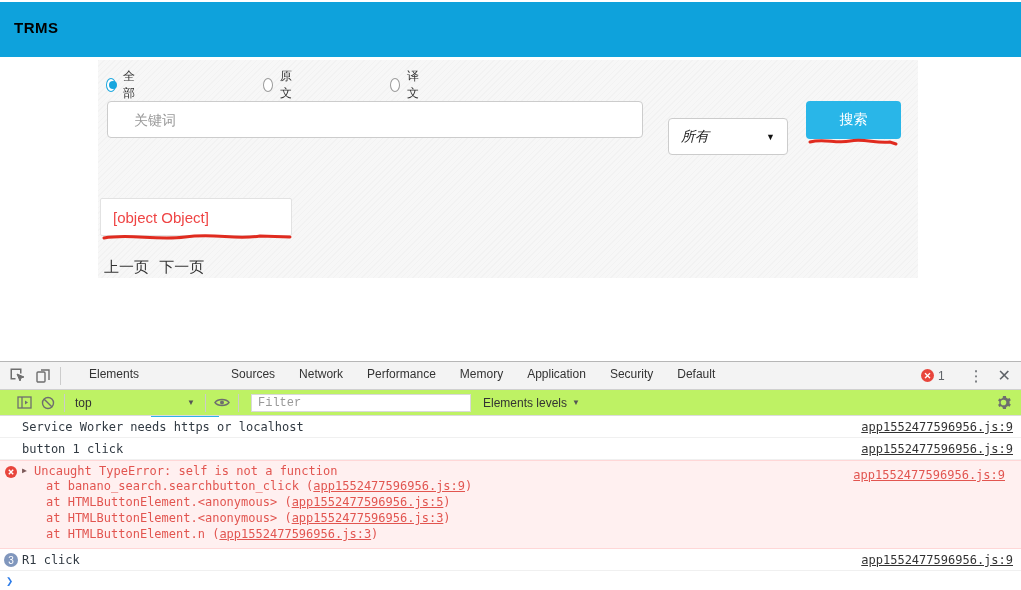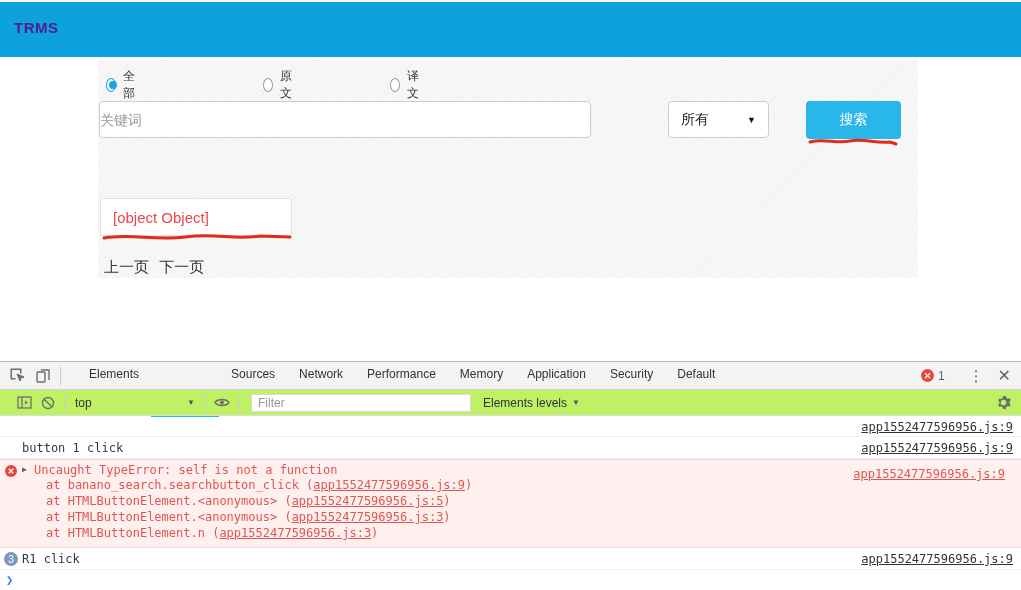--- a/index.html
+++ b/index.html
@@ -2,40 +2,40 @@
 <html><head>
 <meta charset="utf-8">
 <style>
   * { margin:0; padding:0; box-sizing:border-box; }
   html,body { background:#fff; }
   body { font-family:"Liberation Sans", sans-serif; }
   #screen { position:relative; width:1021px; height:590px; background:#fff; overflow:hidden; }
 
   
   .app-header { position:absolute; left:0; top:2px; width:1021px; height:55px; background:#0ea2dc; }
-  .app-title { position:absolute; left:14px; top:17px; color:#4c1d95; font-size:15px; font-weight:bold; letter-spacing:0.5px; }
+  .app-title { position:absolute; left:14px; top:17px; color:#000000; font-size:15px; font-weight:bold; letter-spacing:0.5px; }
 
   
   .form-panel { position:absolute; left:98px; top:60px; width:820px; height:218px;
     background:#f7f7f7;
     background-image:repeating-linear-gradient(135deg, rgba(0,0,0,0.02) 0 1px, transparent 1px 4px); }
   .radio-row { position:absolute; left:8px; top:8px; height:18px; }
   .radio-item { position:absolute; top:0; display:flex; align-items:center; cursor:default; }
   .radio-item:nth-child(1){ left:0; } .radio-item:nth-child(2){ left:157px; } .radio-item:nth-child(3){ left:284px; }
   .radio-circle { width:14px; height:14px; border-radius:50%; border:1px solid #9a9a9a; background:#fff; margin-right:7px; position:relative; }
   .radio-circle.checked { border-color:#18a6de; }
   .radio-circle.checked::after { content:""; position:absolute; left:2px; top:2px; width:8px; height:8px; border-radius:50%; background:#18a6de; }
   .radio-label { font-size:12px; color:#333; }
 
-  .keyword-input { position:absolute; left:1px; top:41px; width:492px; height:37px; border:1px solid #ccc; border-radius:4px;
-    padding:0 0; font-size:14px; color:#333; background:#fff; outline:none; font-family:"Liberation Sans",sans-serif; }
+  .keyword-input { position:absolute; left:9px; top:41px; width:536px; height:37px; border:1px solid #ccc; border-radius:4px;
+    padding:0 26px; font-size:14px; color:#333; background:#fff; outline:none; font-family:"Liberation Sans",sans-serif; }
   .keyword-input::placeholder { color:#999; }
 
-  .scope-select { position:absolute; left:570px; top:41px; width:101px; height:37px; border:1px solid #ccc; border-radius:4px;
-    background:#fff; display:flex; align-items:center; padding:0 12px; font-size:14px; color:#222; cursor:default; }
+  .scope-select { position:absolute; left:570px; top:58px; width:120px; height:37px; border:1px solid #ccc; border-radius:4px;
+    background:#fff; display:flex; align-items:center; padding:0 12px; font-size:14px; color:#222; cursor:default;font-style:italic; }
   .scope-caret { margin-left:auto; font-size:9px; color:#111; }
 
   .search-btn { position:absolute; left:708px; top:41px; width:95px; height:38px; background:#29b6e8; border:none; border-radius:4px;
     color:#fff; font-size:14px; cursor:pointer; font-family:"Liberation Sans",sans-serif; }
 
   .result-box { position:absolute; left:2px; top:138px; width:192px; height:38px; background:#fff; border:1px solid #e2e2e2;
     border-radius:2px; display:flex; align-items:center; padding:0 12px; font-size:15px; color:#ef4444; }
 
   .pagination { position:absolute; left:6px; top:198px; font-size:15px; color:#333; }
   .page-link { margin-right:6px; cursor:pointer; }
@@ -55,21 +55,21 @@
   .err-badge { display:flex; align-items:center; font-size:12px; color:#5f6368; margin-right:14px; cursor:pointer; }
   .err-circle { width:13px; height:13px; border-radius:50%; background:#e8453c; color:#fff; font-size:9px; font-weight:bold;
     display:flex; align-items:center; justify-content:center; margin-right:4px; }
   .kebab { font-size:15px; color:#5f6368; padding:0 10px; cursor:pointer; letter-spacing:0; }
   .dt-close { font-size:16px; color:#5f6368; padding:0 10px 0 4px; cursor:pointer; }
 
   .console-toolbar { position:relative; height:26px; background:#bef264; border-bottom:1px solid #dcdcdc; display:flex; align-items:center; padding-left:12px; }
   .ct-icon { width:24px; height:22px; display:flex; align-items:center; justify-content:center; cursor:pointer; color:#6e6e6e; }
   .ctx-select { display:flex; align-items:center; width:132px; font-size:12px; color:#333; padding:0 6px; cursor:pointer; }
   .ctx-caret { margin-left:auto; font-size:8px; color:#555; }
-  .filter-input { width:220px; height:18px; border:1px solid #d9d9d9; background:#fff; font-size:12px; padding:0 6px; margin-left:8px; outline:none; font-family:Liberation Sans, sans-serif; }
+  .filter-input { width:220px; height:18px; border:1px solid #d9d9d9; background:#fff; font-size:12px; padding:0 6px; margin-left:8px; outline:none; font-family:Liberation Mono, monospace; }
   .filter-input::placeholder { color:#999; }
   .levels-select { display:flex; align-items:center; font-size:12px; color:#333; margin-left:12px; cursor:pointer; }
   .levels-caret { font-size:8px; color:#555; margin-left:5px; }
   .ct-gear { margin-left:auto; margin-right:6px; }
 
   .console-log { font-family:"DejaVu Sans Mono", monospace; font-size:12px; color:#303942; }
   .console-row { position:relative; min-height:21px; border-bottom:1px solid #f0f0f0; padding:4px 8px 3px 22px; }
   .row-source { position:absolute; right:8px; top:4px; }
   .src-link { color:#333; text-decoration:underline; cursor:pointer; }
   .console-row.error { background:#fff0f0; border-top:1px solid #ffd7d7; border-bottom:1px solid #ffd7d7; color:#e25550; padding:3px 8px 6px 22px; }
@@ -214,20 +214,21 @@
       <span class="ct-icon ct-gear">
         <svg width="15" height="15" viewBox="0 0 16 16">
             <path fill="#6e6e6e" d="M8 5a3 3 0 100 6 3 3 0 000-6zm6.5 3c0 .4 0 .8-.1 1.1l1.4 1.1-1.3 2.2-1.7-.6c-.5.5-1.2.9-1.9 1.1L10.6 15H7.4l-.3-1.8c-.7-.2-1.4-.6-1.9-1.1l-1.7.6-1.3-2.2 1.4-1.1C3.5 8.8 3.5 8.4 3.5 8s0-.8.1-1.1L2.2 5.8l1.3-2.2 1.7.6c.5-.5 1.2-.9 1.9-1.1L7.4 1h3.2l.3 1.8c.7.2 1.4.6 1.9 1.1l1.7-.6 1.3 2.2-1.4 1.1c.1.3.1.7.1 1.1z"></path>
           </svg>
       </span>
     </div>
 
     <div class="console-log">
 
       <div class="console-row">
+        <span>Service Worker needs https or localhost</span>
         <span class="row-source"><span class="src-link">app1552477596956.js:9</span></span>
       </div>
 
       <div class="console-row">
         <span>button 1 click</span>
         <span class="row-source"><span class="src-link">app1552477596956.js:9</span></span>
       </div>
 
       <div class="console-row error">
         <svg class="error-icon-abs" width="12" height="12" viewBox="0 0 12 12">

